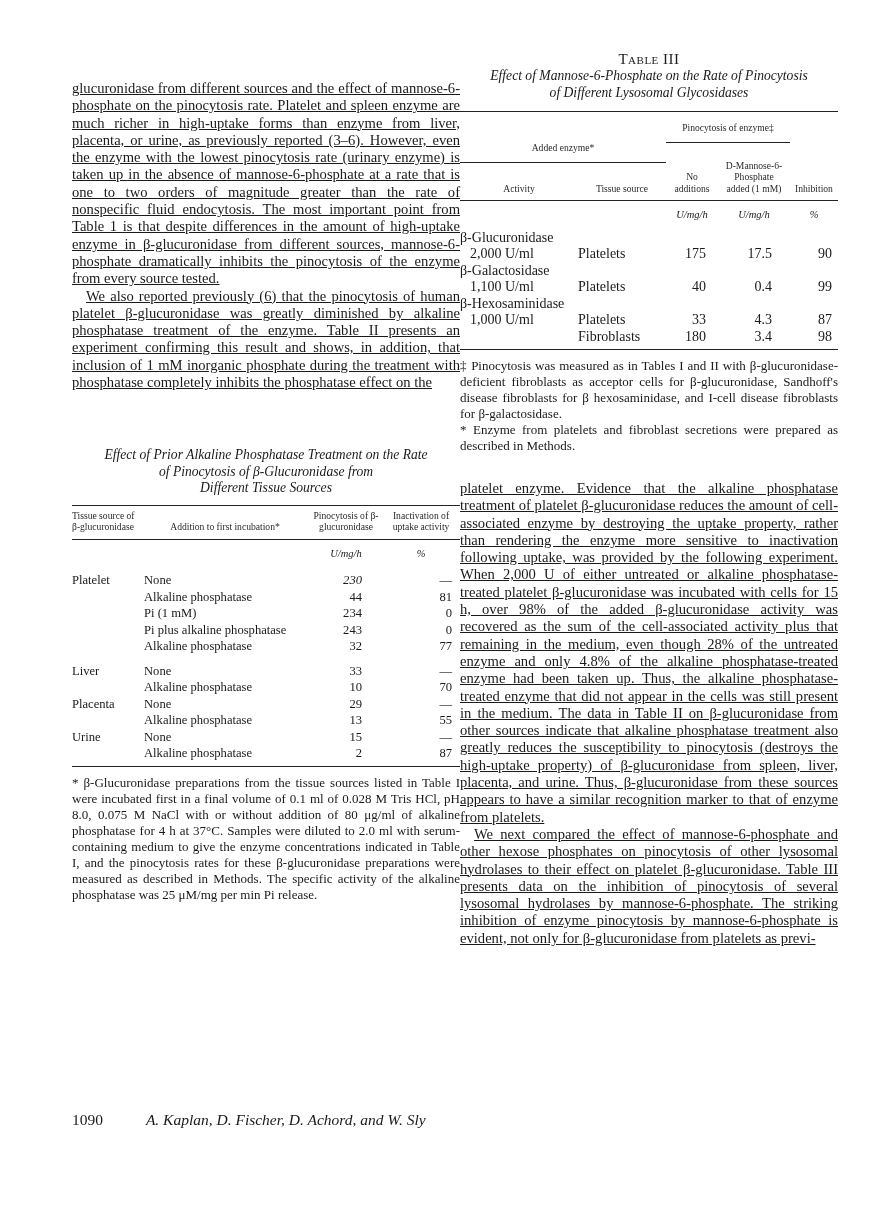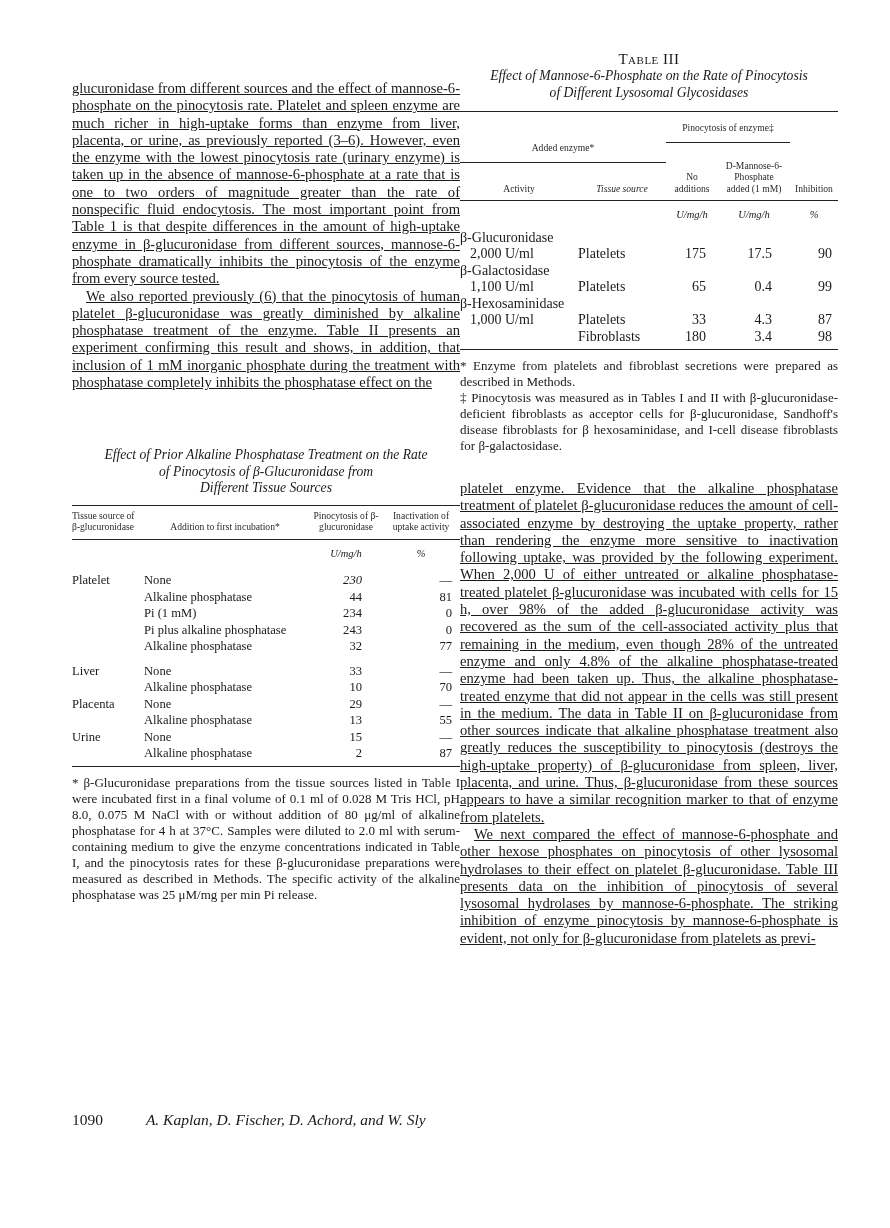--- a/index.html
+++ b/index.html
@@ -172,21 +172,21 @@
           <th></th>
         </tr>
         <tr>
           <th colspan="2" class="hdr" style="padding:0 0 8px;border-bottom:1px solid #222;">Added enzyme*</th>
           <th rowspan="2" class="hdr" style="padding:0 4px 6px;">No additions</th>
           <th rowspan="2" class="hdr" style="padding:4px 4px 6px;">D-Mannose-6-Phosphate added (1 mM)</th>
           <th rowspan="2" class="hdr" style="padding:0 0 6px;">Inhibition</th>
         </tr>
         <tr>
           <th class="hdr" style="padding:6px 0 6px;">Activity</th>
-          <th class="hdr" style="padding:20px 0 6px;font-style:italic;">Tissue source</th>
+          <th class="hdr" style="padding:20px 0 6px;">Tissue source</th>
         </tr>
         <tr class="rule-top">
           <td></td>
             <td></td>
           <td class="units" style="padding:6px 0 6px;">U/mg/h</td>
           <td class="units" style="padding:6px 0 6px;">U/mg/h</td>
           <td class="units" style="padding:6px 0 6px;">%</td>
         </tr>
       </thead>
       <tbody id="t3-body">
@@ -199,21 +199,21 @@
             <td class="num" style="padding-right: 12px; font-size: 14px;">175</td>
             <td class="num" style="padding-right: 18px; font-size: 14px;">17.5</td>
             <td class="num" style="padding-right: 6px; font-size: 14px;">90</td>
           </tr>
           <tr>
             <td colspan="5" style="font-size: 14px;">β-Galactosidase</td>
           </tr>
           <tr>
             <td style="padding-left: 10px; font-size: 14px;">1,100 U/ml</td>
             <td style="padding-left: 0px; font-size: 14px;">Platelets</td>
-            <td class="num" style="padding-right: 12px; font-size: 14px;">65</td>
+            <td class="num" style="padding-right: 12px; font-size: 14px;">40</td>
             <td class="num" style="padding-right: 18px; font-size: 14px;">0.4</td>
             <td class="num" style="padding-right: 6px; font-size: 14px;">99</td>
           </tr>
           <tr>
             <td colspan="5" style="font-size: 14px;">β-Hexosaminidase</td>
           </tr>
           <tr>
             <td style="padding-left: 10px; font-size: 14px;">1,000 U/ml</td>
             <td style="padding-left: 0px; font-size: 14px;">Platelets</td>
             <td class="num" style="padding-right: 12px; font-size: 14px;">33</td>
@@ -224,22 +224,22 @@
             <td style="padding-left: 10px; font-size: 14px; padding-bottom: 4px;"></td>
             <td style="padding-left: 0px; font-size: 14px; padding-bottom: 4px;">Fibroblasts</td>
             <td class="num" style="padding-right: 12px; font-size: 14px; padding-bottom: 4px;">180</td>
             <td class="num" style="padding-right: 18px; font-size: 14px; padding-bottom: 4px;">3.4</td>
             <td class="num" style="padding-right: 6px; font-size: 14px; padding-bottom: 4px;">98</td>
           </tr>
         </tbody>
     </table>
 
     <div class="footnote" style="margin-top:8px;">
+      <p>‡ Pinocytosis was measured as in Tables I and II with β-glucuronidase-deficient fibroblasts as acceptor cells for β-glucuronidase, Sandhoff's disease fibroblasts for β hexosaminidase, and I-cell disease fibroblasts for β-galactosidase.</p>
       <p>* Enzyme from platelets and fibroblast secretions were prepared as described in Methods.</p>
-      <p>‡ Pinocytosis was measured as in Tables I and II with β-glucuronidase-deficient fibroblasts as acceptor cells for β-glucuronidase, Sandhoff's disease fibroblasts for β hexosaminidase, and I-cell disease fibroblasts for β-galactosidase.</p>
     </div>
   </div>
 
   <div class="body-text" style="margin-top:26px;">
     <p>platelet enzyme. Evidence that the alkaline phosphatase treatment of platelet β-glucuronidase reduces the amount of cell-associated enzyme by destroying the uptake property, rather than rendering the enzyme more sensitive to inactivation following uptake, was provided by the following experiment. When 2,000 U of either untreated or alkaline phosphatase-treated platelet β-glucuronidase was incubated with cells for 15 h, over 98% of the added β-glucuronidase activity was recovered as the sum of the cell-associated activity plus that remaining in the medium, even though 28% of the untreated enzyme and only 4.8% of the alkaline phosphatase-treated enzyme had been taken up. Thus, the alkaline phosphatase-treated enzyme that did not appear in the cells was still present in the medium. The data in Table II on β-glucuronidase from other sources indicate that alkaline phosphatase treatment also greatly reduces the susceptibility to pinocytosis (destroys the high-uptake property) of β-glucuronidase from spleen, liver, placenta, and urine. Thus, β-glucuronidase from these sources appears to have a similar recognition marker to that of enzyme from platelets.</p>
     <p class="indent">We next compared the effect of mannose-6-phosphate and other hexose phosphates on pinocytosis of other lysosomal hydrolases to their effect on platelet β-glucuronidase. Table III presents data on the inhibition of pinocytosis of several lysosomal hydrolases by mannose-6-phosphate. The striking inhibition of enzyme pinocytosis by mannose-6-phosphate is evident, not only for β-glucuronidase from platelets as previ-</p>
   </div>
 </div>
 
 <div class="footer">

